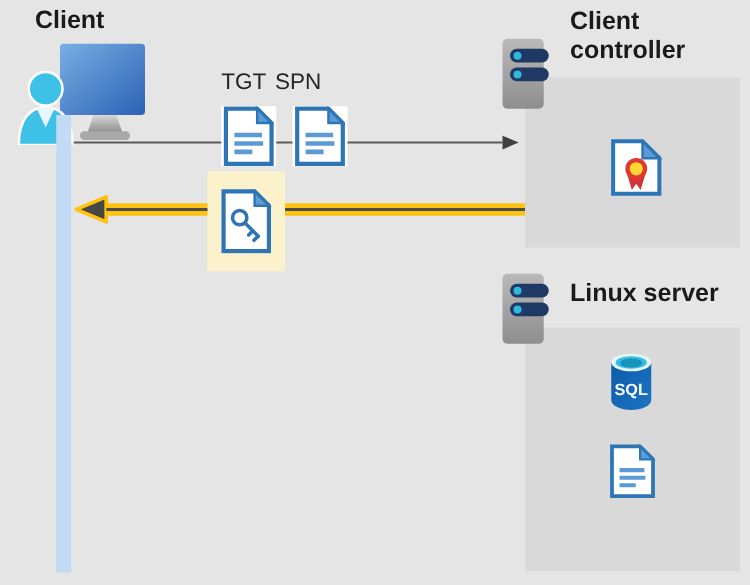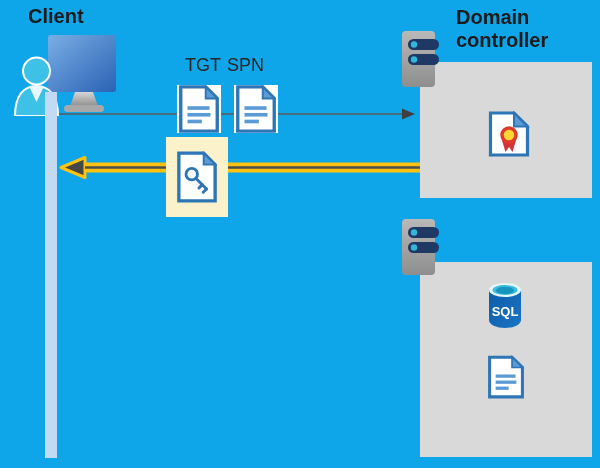--- a/index.html
+++ b/index.html
@@ -1,22 +1,22 @@
 <!DOCTYPE html>
 <html><head>
 <meta charset="utf-8">
 <style>
   html,body{margin:0;padding:0;background:#fff;}
   .stage{
-    position:relative;width:600px;height:468px;background:#0ea5e9;overflow:hidden;
+    position:relative;width:600px;height:468px;background:#e5e5e5;overflow:hidden;
     font-family:"Liberation Sans", sans-serif;color:#1a1a1a;
   }
   .abs{position:absolute;}
   .heading{font-size:20px;font-weight:700;color:#1a1a1a;}
-  .ticket-label{font-size:18px;color:#262626;text-align:right;}
+  .ticket-label{font-size:18px;color:#262626;text-align:left;}
   
   .client-label{left:28px;top:5px;}
   .client-icon{left:8px;top:28px;}
   .timeline{left:45px;top:92px;width:12px;height:366px;background:#c2daf4;}
   
   .arrow-right{left:57px;top:106px;}
   .arrow-left{left:57px;top:154px;}
   
   .tgt-label{left:177px;top:55px;width:44px;}
   .spn-label{left:220px;top:55px;width:44px;}
@@ -125,35 +125,36 @@
     </svg>
   </div>
 
   <svg class="abs dc-server" width="40" height="58" viewBox="0 0 40 58">
     <rect x="1" y="1" width="33" height="56" rx="4" fill="url(#serverGrad)"></rect>
     <rect x="7" y="9" width="31" height="11" rx="5.5" fill="#203864"></rect>
     <circle cx="13" cy="14.5" r="3.2" fill="#2fb8dc"></circle>
     <rect x="7" y="24" width="31" height="11" rx="5.5" fill="#203864"></rect>
     <circle cx="13" cy="29.5" r="3.2" fill="#2fb8dc"></circle>
   </svg>
-  <div class="abs heading dc-label">Domain controller</div>
+  <div class="abs heading dc-label">Client controller</div>
   <svg class="abs cert-icon" width="42" height="46" viewBox="0 0 42 46">
     <path d="M2.5,2 H26 L39.5,15.5 V44 H2.5 Z" fill="#ffffff" stroke="#2e75b6" stroke-width="3.2"></path>
     <path d="M26,2 L39.5,15.5 H26 Z" fill="#5b9bd5" stroke="#2e75b6" stroke-width="2"></path>
     <path d="M13,26 L17.5,41 L21,36 L24.5,41 L29,26 Z" fill="#d13438"></path>
     <circle cx="21" cy="24" r="7" fill="#ffd632" stroke="#e0392e" stroke-width="3.4"></circle>
   </svg>
 
   <svg class="abs linux-server-icon" width="40" height="58" viewBox="0 0 40 58">
     <rect x="1" y="1" width="33" height="56" rx="4" fill="url(#serverGrad)"></rect>
     <rect x="7" y="9" width="31" height="11" rx="5.5" fill="#203864"></rect>
     <circle cx="13" cy="14.5" r="3.2" fill="#2fb8dc"></circle>
     <rect x="7" y="24" width="31" height="11" rx="5.5" fill="#203864"></rect>
     <circle cx="13" cy="29.5" r="3.2" fill="#2fb8dc"></circle>
   </svg>
+  <div class="abs heading linux-label">Linux server</div>
 
   <svg class="abs sql-icon" width="36" height="48" viewBox="0 0 36 48">
     <path d="M2,8 V38 a16,8 0 0 0 32,0 V8 Z" fill="url(#sqlGrad)"></path>
     <ellipse cx="18" cy="8" rx="16" ry="7" fill="#e4f7fc"></ellipse>
     <ellipse cx="18" cy="8" rx="12.5" ry="5" fill="#3bbce0"></ellipse>
     <ellipse cx="18" cy="8.4" rx="9" ry="3.6" fill="#1694bc"></ellipse>
     <text x="18" y="34" text-anchor="middle" font-size="13" font-weight="bold" fill="#ffffff">SQL</text>
   </svg>
 
   <svg class="abs keytab-icon" width="38" height="48" viewBox="0 0 44 50">

